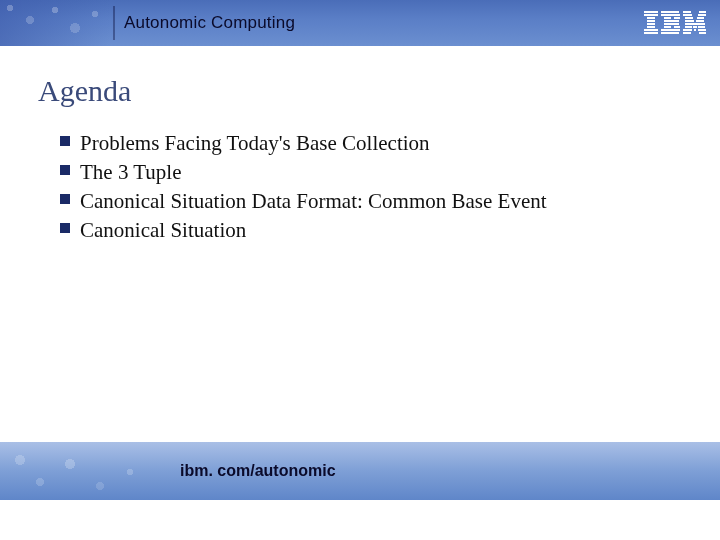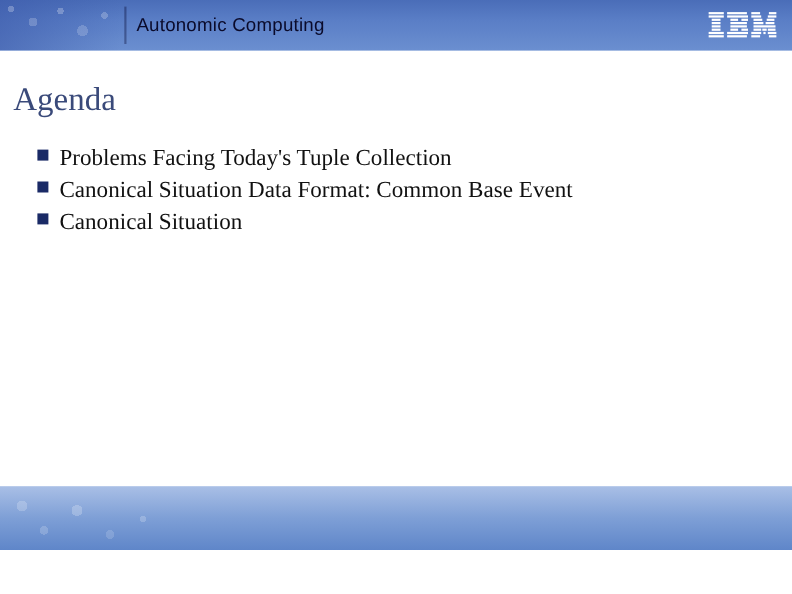--- a/index.html
+++ b/index.html
@@ -29,21 +29,21 @@
     background: rgba(0,0,40,0.35);
   }
   .header-title {
     position: absolute; left: 124px; top: 0; height: 100%; display: flex; align-items: center;
     color: #0a0a2a; font-size: 17px; font-weight: 400; letter-spacing: 0.2px;
   }
   .ibm-logo {
     position: absolute; right: 14px; top: 0; height: 100%; display: flex; align-items: center;
   }
 
-  .body { flex: 1; padding: 28px 34px 0 12px; border-radius: 26px; }
+  .body { flex: 1; padding: 28px 34px 0 38px; border-radius: 26px; }
   .slide-title {
     color: #3a4a7a; font-family: Georgia, 'Times New Roman', serif;
     font-size: 30px; font-weight: 400; margin-bottom: 22px;
   }
   .bullets { list-style: none; padding-left: 22px; }
   .bullets li {
     position: relative;
     font-family: Georgia, 'Times New Roman', serif;
     color: #111; font-size: 21px; line-height: 1.28;
     padding-left: 20px; margin-bottom: 2px;
@@ -124,23 +124,25 @@
           <rect x="39" y="21" width="8" height="2"></rect>
             <rect x="55" y="21" width="7" height="2"></rect>
         </g>
       </svg>
     </div>
   </div>
 
   <div class="body">
     <div class="slide-title">Agenda</div>
     <ul class="bullets">
-      <li>Problems Facing Today's Tuple Collection</li>
+      <li>Problems Facing Today's Base Collection</li>
+      <li>The 3 Tuple</li>
       <li>Canonical Situation Data Format: Common Base Event</li>
       <li>Canonical Situation</li>
     </ul>
   </div>
 
   <div class="footer">
     <div class="footer-dots"></div>
+    <div class="footer-url">ibm. com/autonomic</div>
   </div>
 
 </div>
 
 </body></html>

